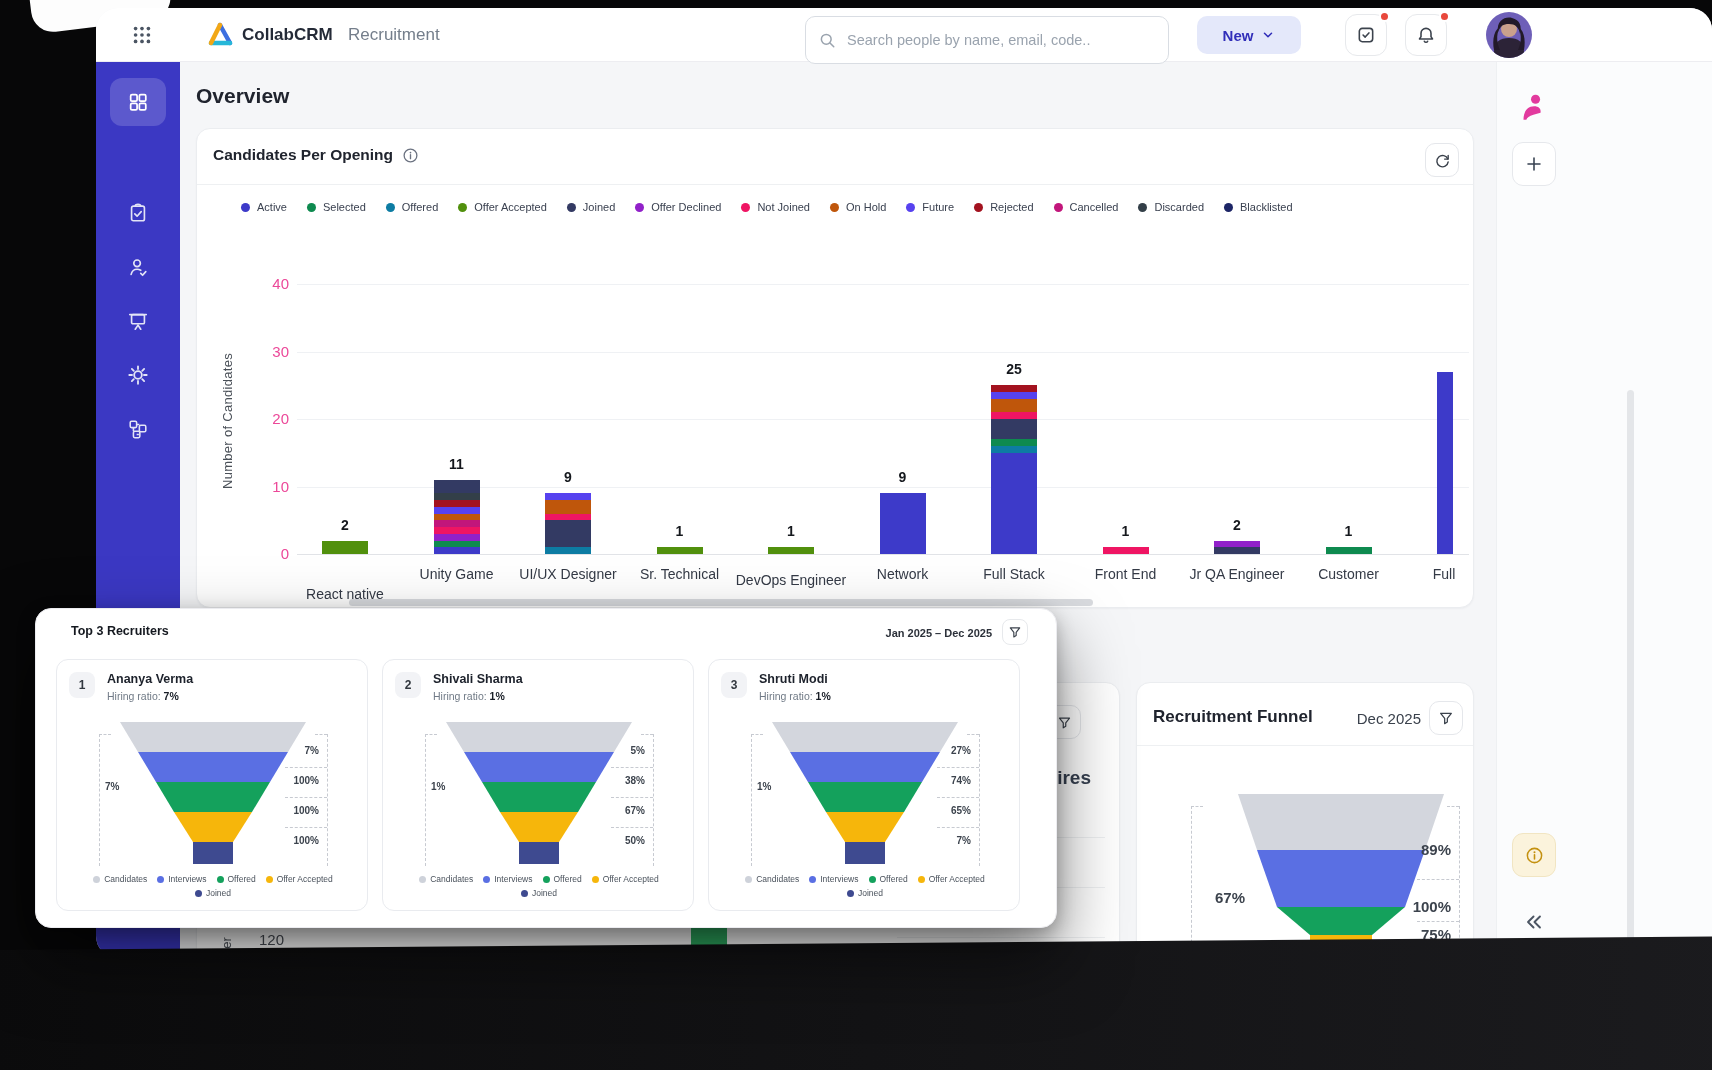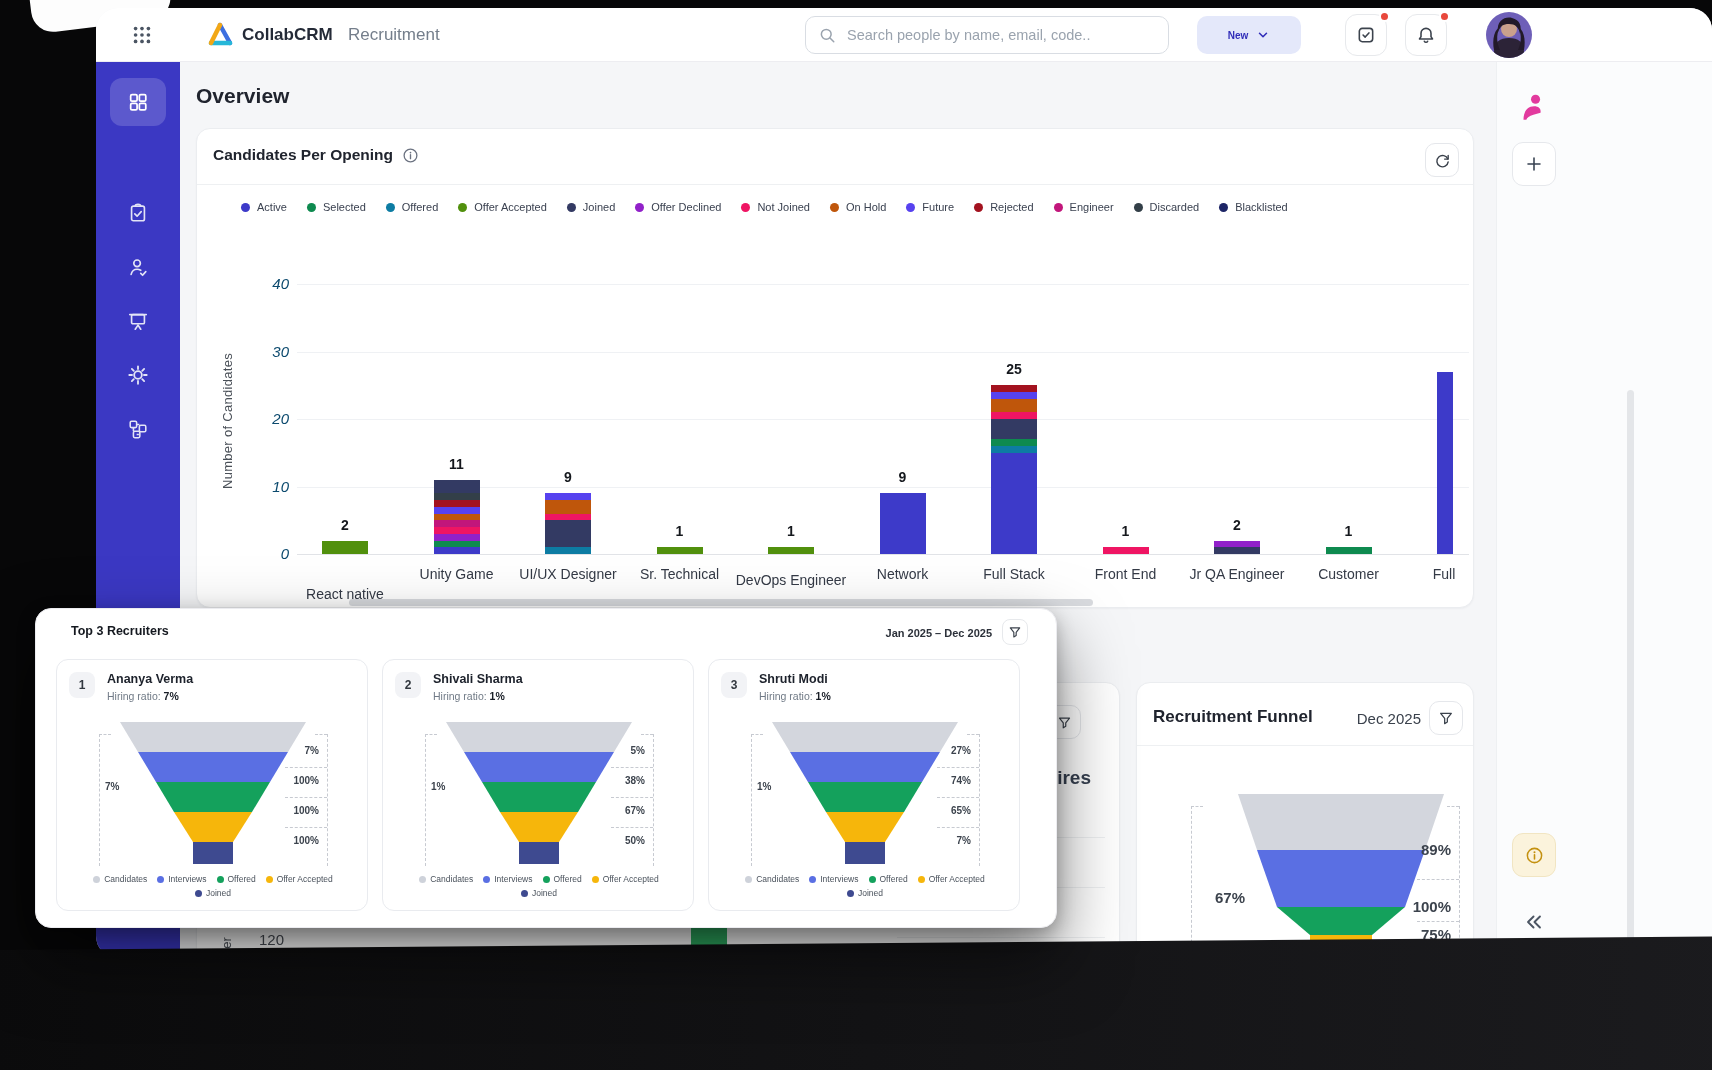--- a/index.html
+++ b/index.html
@@ -6,45 +6,45 @@
   *{box-sizing:border-box;font-family:"Liberation Sans","DejaVu Sans",sans-serif;}
   .canvas{position:relative;width:1712px;height:1070px;background:#070708;overflow:hidden;}
   .sliver{position:absolute;left:30px;top:-30px;width:140px;height:56px;background:#fdfdfd;border-radius:22px;transform:rotate(-7deg);z-index:1;}
   .window{position:absolute;left:96px;top:8px;width:1616px;height:950px;background:#f5f6f8;border-radius:22px;overflow:hidden;z-index:2;}
   
   .topbar{position:absolute;left:0;top:0;width:100%;height:54px;background:#ffffff;border-bottom:1px solid #ededf1;z-index:5;}
   .launcher{position:absolute;left:34px;top:15px;width:24px;height:24px;display:flex;align-items:center;justify-content:center;cursor:pointer;}
   .logo{position:absolute;left:110px;top:13px;width:28px;height:28px;}
   .appname{position:absolute;left:146px;top:0;height:54px;line-height:54px;font-size:17px;font-weight:700;color:#242a37;}
   .module{position:absolute;left:252px;top:0;height:54px;line-height:54px;font-size:17px;color:#747e8b;}
-  .search{position:absolute;left:709px;top:8px;width:364px;height:38px;background:#fff;border:1px solid #d9dde3;border-radius:10px;display:flex;align-items:center;padding:0 12px;gap:9px;}
+  .search{position:absolute;left:709px;top:8px;width:364px;height:48px;background:#fff;border:1px solid #d9dde3;border-radius:10px;display:flex;align-items:center;padding:0 12px;gap:9px;}
   .search input{border:0;outline:0;flex:1;font-size:14.5px;color:#333;background:transparent;}
   .search input::placeholder{color:#9aa3ae;}
-  .newbtn{position:absolute;left:1101px;top:8px;width:104px;height:38px;background:#e4e8fa;border-radius:10px;display:flex;align-items:center;justify-content:center;gap:8px;font-size:10px;font-weight:700;color:#312eb9;cursor:pointer;}
+  .newbtn{position:absolute;left:1101px;top:8px;width:104px;height:38px;background:#e4e8fa;border-radius:10px;display:flex;align-items:center;justify-content:center;gap:8px;font-size:15px;font-weight:700;color:#312eb9;cursor:pointer;}
   .iconbtn{position:absolute;top:6px;width:42px;height:42px;background:#fff;border:1px solid #e7e9ec;border-radius:12px;display:flex;align-items:center;justify-content:center;color:#3c434d;cursor:pointer;}
   .reddot{position:absolute;right:-4px;top:-4px;width:11px;height:11px;border-radius:50%;background:#e8483c;border:2px solid #fff;}
   .avatar{position:absolute;left:1390px;top:4px;width:46px;height:46px;border-radius:50%;overflow:hidden;cursor:pointer;}
   
   .sidebar{position:absolute;left:0;top:54px;width:84px;height:896px;background:#3b38c3;z-index:4;}
   .side-active{position:absolute;left:14px;top:16px;width:56px;height:48px;background:rgba(255,255,255,.17);border-radius:12px;display:flex;align-items:center;justify-content:center;color:#fff;cursor:pointer;}
   .side-ic{position:absolute;left:0;width:84px;height:40px;display:flex;align-items:center;justify-content:center;color:#e3e4f6;cursor:pointer;}
   
   .main{position:absolute;left:84px;top:54px;width:1316px;height:896px;background:#f5f6f8;}
   .page-title{position:absolute;left:16px;top:22px;font-size:21px;font-weight:700;color:#20242e;}
   .select-bu{position:absolute;left:1062px;top:12px;width:236px;height:38px;background:#fff;border:1px solid #d9dce2;border-radius:9px;display:flex;align-items:center;padding:0 12px;justify-content:space-between;font-size:14px;color:#6b7280;cursor:pointer;}
   .panel{position:absolute;background:#fff;border:1px solid #ebedf0;border-radius:14px;box-shadow:0 1px 2px rgba(20,24,40,.04);}
   .panel-title{font-size:15.5px;font-weight:700;color:#20242e;}
   .divider{position:absolute;left:0;width:100%;height:1px;background:#eef0f2;}
   .sqbtn{position:absolute;width:34px;height:34px;border:1px solid #e5e7eb;border-radius:10px;background:#fff;display:flex;align-items:center;justify-content:center;color:#3b424c;cursor:pointer;}
   
   .legend-row{position:absolute;left:44px;top:72px;width:1215px;display:flex;flex-wrap:wrap;gap:6px 20px;align-items:center;}
   .legend-item{display:flex;align-items:center;gap:7px;font-size:11px;color:#3a4150;cursor:pointer;}
   .legend-dot{width:9px;height:9px;border-radius:50%;}
   .gridline{position:absolute;height:1px;background:#eff1f4;}
-  .tick{position:absolute;width:62px;text-align:right;font-size:15px;color:#0c4a6e;font-style:italic;}
+  .tick{position:absolute;width:62px;text-align:right;font-size:15px;color:#ec4899;}
   .xlabel{position:absolute;width:112px;text-align:center;font-size:14px;color:#343a46;}
   .vlabel{position:absolute;width:60px;text-align:center;font-size:14px;font-weight:600;color:#15181d;}
   .barseg{position:absolute;}
   .yaxis-title{position:absolute;left:30px;top:292px;transform:translate(-50%,-50%) rotate(-90deg);white-space:nowrap;font-size:13px;color:#4a5058;letter-spacing:.3px;}
   .hscroll{position:absolute;left:152px;top:470px;width:744px;height:7px;border-radius:4px;background:#d9dbdf;cursor:pointer;}
   
   .overlay{position:absolute;left:35px;top:608px;width:1022px;height:320px;background:#fff;border-radius:16px;border:1px solid #ececf0;box-shadow:0 32px 70px rgba(0,0,0,.5),0 6px 18px rgba(0,0,0,.25);z-index:50;}
   .ov-title{position:absolute;left:35px;top:15px;font-size:12.5px;font-weight:800;color:#14181f;}
   .ov-date{position:absolute;right:64px;top:18px;font-size:11px;font-weight:600;color:#2c313a;}
   .ov-filter{position:absolute;right:28px;top:10px;width:26px;height:26px;border:1px solid #e7e9ec;border-radius:8px;display:flex;align-items:center;justify-content:center;color:#3b424c;cursor:pointer;}
@@ -254,21 +254,21 @@
             <div class="legend-item">
               <div class="legend-dot" style="background: rgb(87, 66, 239);"></div>
               <div>Future</div>
             </div>
             <div class="legend-item">
               <div class="legend-dot" style="background: rgb(163, 18, 31);"></div>
               <div>Rejected</div>
             </div>
             <div class="legend-item">
               <div class="legend-dot" style="background: rgb(194, 22, 123);"></div>
-              <div>Engineer</div>
+              <div>Cancelled</div>
             </div>
             <div class="legend-item">
               <div class="legend-dot" style="background: rgb(51, 63, 72);"></div>
               <div>Discarded</div>
             </div>
             <div class="legend-item">
               <div class="legend-dot" style="background: rgb(29, 37, 102);"></div>
               <div>Blacklisted</div>
             </div>
           </div>

